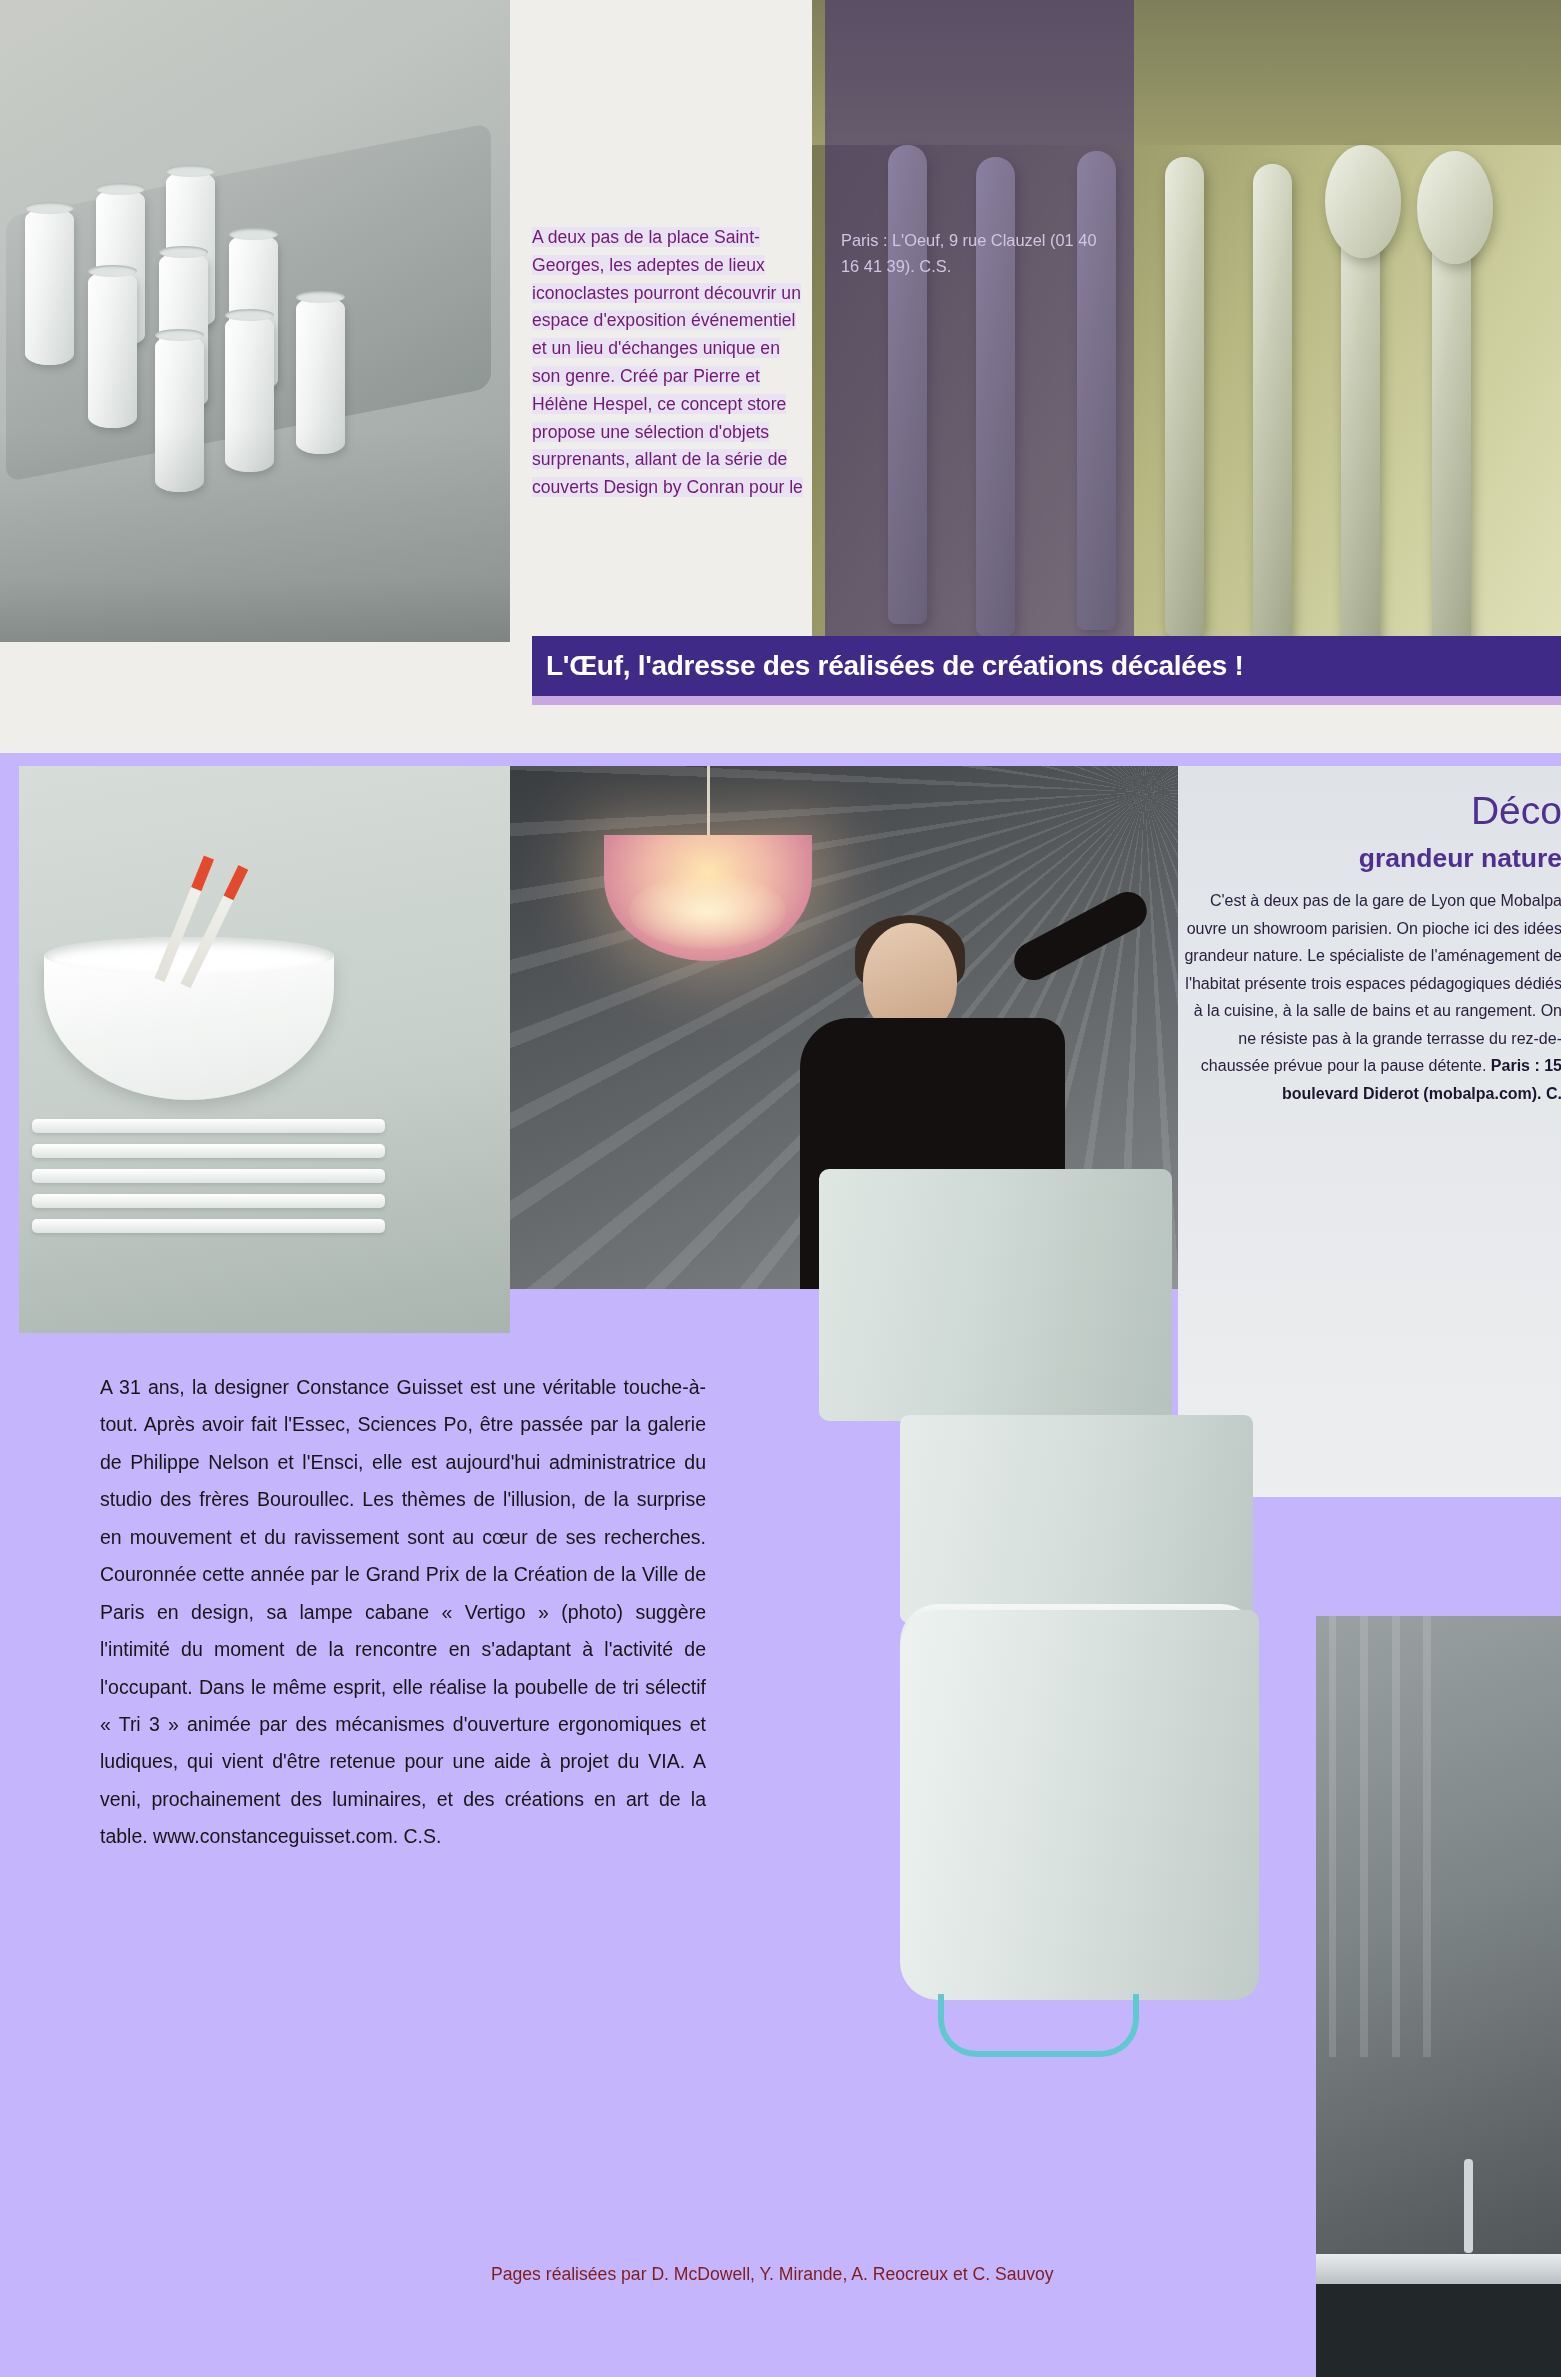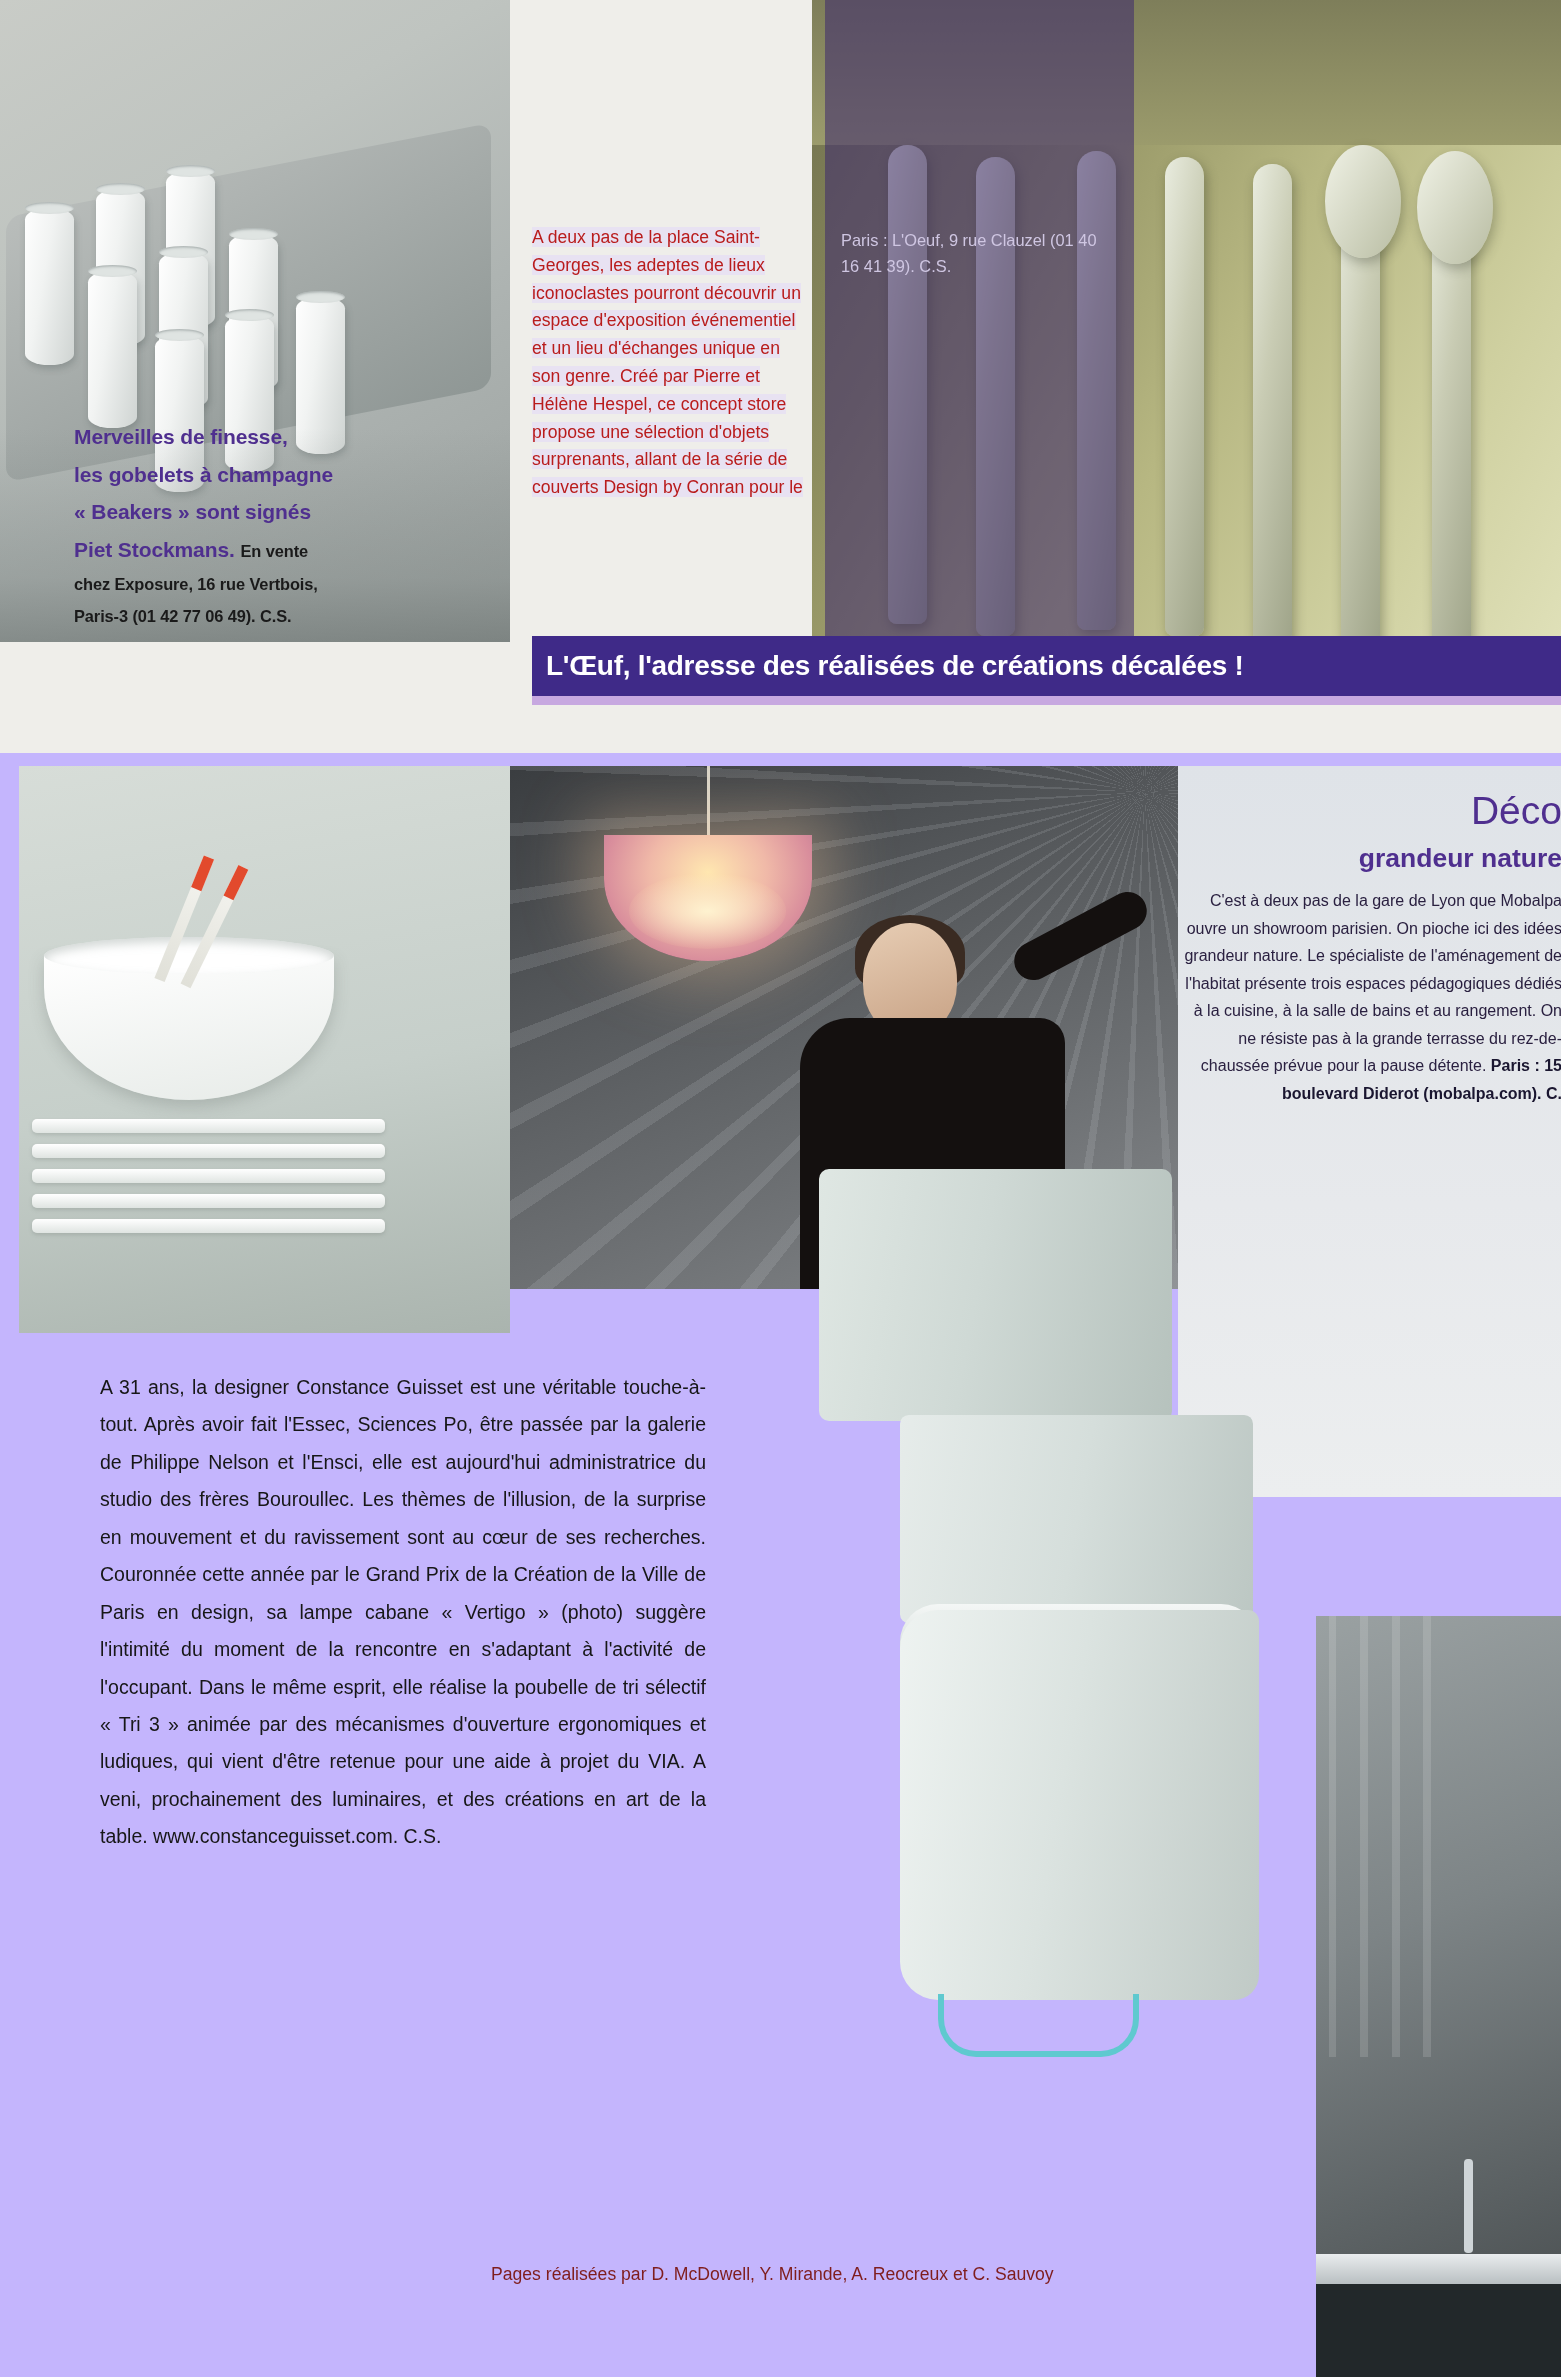--- a/index.html
+++ b/index.html
@@ -88,21 +88,21 @@
     font-weight: bold;
   }
 
   
   .col-mid {
     position: absolute;
     left: 532px; top: 224px;
     width: 280px;
     font-size: 17.6px;
     line-height: 1.58;
-    color: #b91c1c;
+    color: #701a75;
   }
   .col-mid .hl {
     background: #e8e2f2;
   }
 
   
   .col-right {
     position: absolute;
     left: 841px; top: 222px;
     width: 271px;
@@ -471,31 +471,20 @@
     <div class="overlay-purple"></div>
 
     <div class="col-mid">
       <span class="hl">A deux pas de la place Saint-Georges, les adeptes de lieux iconoclastes pourront découvrir un espace d'exposition événementiel et un lieu d'échanges unique en son genre. Créé par Pierre et Hélène Hespel, ce concept store propose une sélection d'objets surprenants, allant de la série de couverts Design by Conran pour le</span>
     </div>
 
     <div class="col-right">
       <div class="dim" style="margin-top:6.3px;">Paris : L'Oeuf, 9 rue Clauzel (01 40 16 41 39). C.S.</div>
     </div>
 
-    <div class="caption-left">
-      <p>Merveilles de finesse,</p>
-      <p>les gobelets à champagne</p>
-      <p>« Beakers » sont signés</p>
-      <p>
-        <span>Piet Stockmans.</span>
-        <span class="small">En vente</span>
-      </p>
-      <p class="small">chez Exposure, 16 rue Vertbois,</p>
-      <p class="small">Paris-3 (01 42 77 06 49). C.S.</p>
-    </div>
 
     <div class="banner">
       <span class="banner-text">L'Œuf, l'adresse des réalisées de créations décalées !</span>
     </div>
     <div class="banner-accent"></div>
   </div>
 
   <div class="mid-section">
 
     <div class="photo-bowls">

